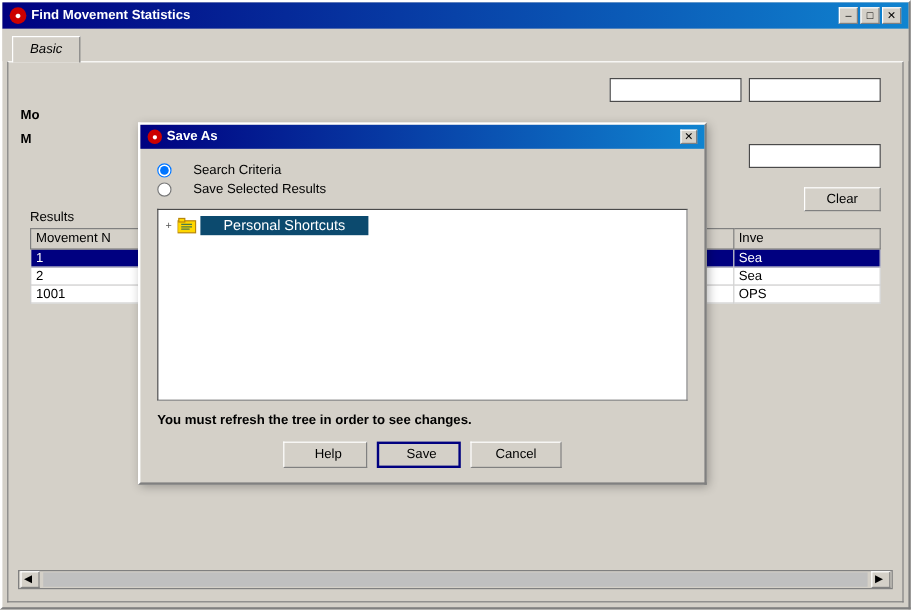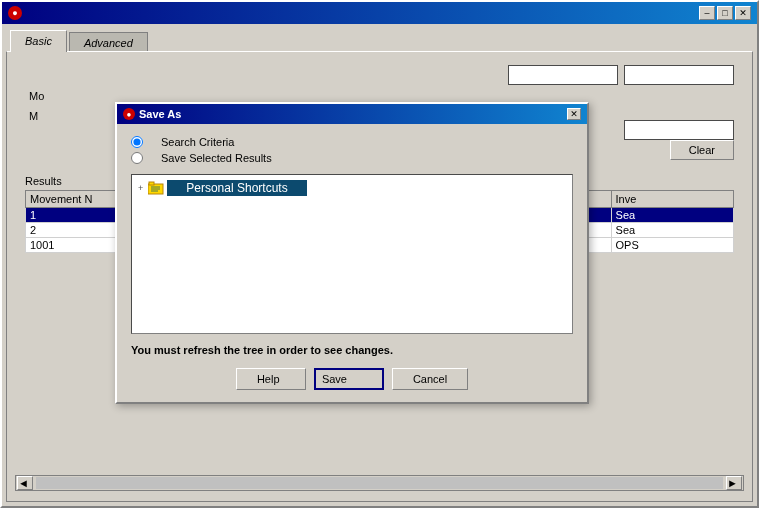--- a/index.html
+++ b/index.html
@@ -304,26 +304,26 @@
 
     .dialog-btn {
       padding: 4px 20px;
       background: #d4d0c8;
       border: 1px solid #808080;
       border-top-color: #ffffff;
       border-left-color: #ffffff;
       cursor: pointer;
       font-size: 11px;
       min-width: 70px;
-      text-align: left;
+      text-align: right;
     }
 
     .dialog-btn.default {
       border: 2px solid #000080;
-      padding: 3px 6px;
+      padding: 3px 18px;
     }
 
     
     .bg-content {
       position: relative;
       width: 100%;
       height: 100%;
     }
 
     .bg-top-inputs {
@@ -337,41 +337,42 @@
     .bg-top-input {
       width: 110px;
       height: 20px;
       background: white;
       border: 1px solid #4a4a4a;
     }
 
     .bg-labels-section {
       position: absolute;
       top: 30px;
-      left: 14px;
+      left: 2px;
+      font-weight: bold;
     }
 
     .bg-mo-label {
       font-size: 11px;
       margin-bottom: 8px;
     }
 
     .bg-middle-input {
       position: absolute;
       top: 60px;
       right: 10px;
       width: 110px;
       height: 20px;
       background: white;
       border: 1px solid #4a4a4a;
     }
 
     .bg-clear-btn {
       position: absolute;
-      top: 80px;
+      top: 96px;
       right: 10px;
       padding: 3px 18px;
       background: #d4d0c8;
       border: 1px solid #808080;
       border-top-color: #ffffff;
       border-left-color: #ffffff;
       cursor: pointer;
       font-size: 11px;
     }
 
@@ -449,34 +450,32 @@
     }
   </style>
 </head>
 <body>
 
 <div class="main-window">
 
   <div class="title-bar">
     <div class="title-bar-left">
       <div class="title-icon">●</div>
+      <span class="title-text">Find  Movement Statistics</span>
     </div>
     <div class="title-buttons">
       <div class="title-btn">–</div>
       <div class="title-btn">□</div>
       <div class="title-btn">✕</div>
     </div>
   </div>
 
   <div class="tab-bar">
     <div class="tab active">
       <span>Basic</span>
-    </div>
-    <div class="tab">
-      <span>Advanced</span>
     </div>
   </div>
 
   <div class="content-area">
 
     <div class="bg-content">
 
       <div class="bg-top-inputs">
         <div class="bg-top-input"></div>
         <div class="bg-top-input"></div>

